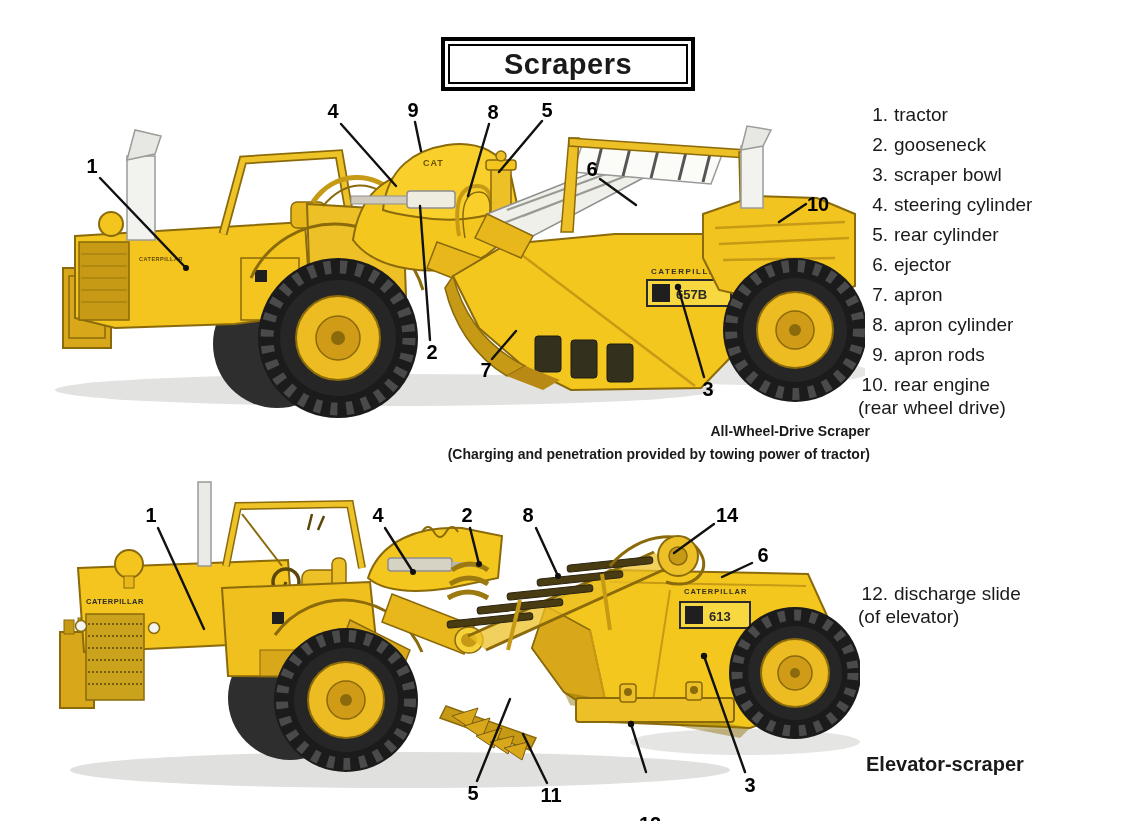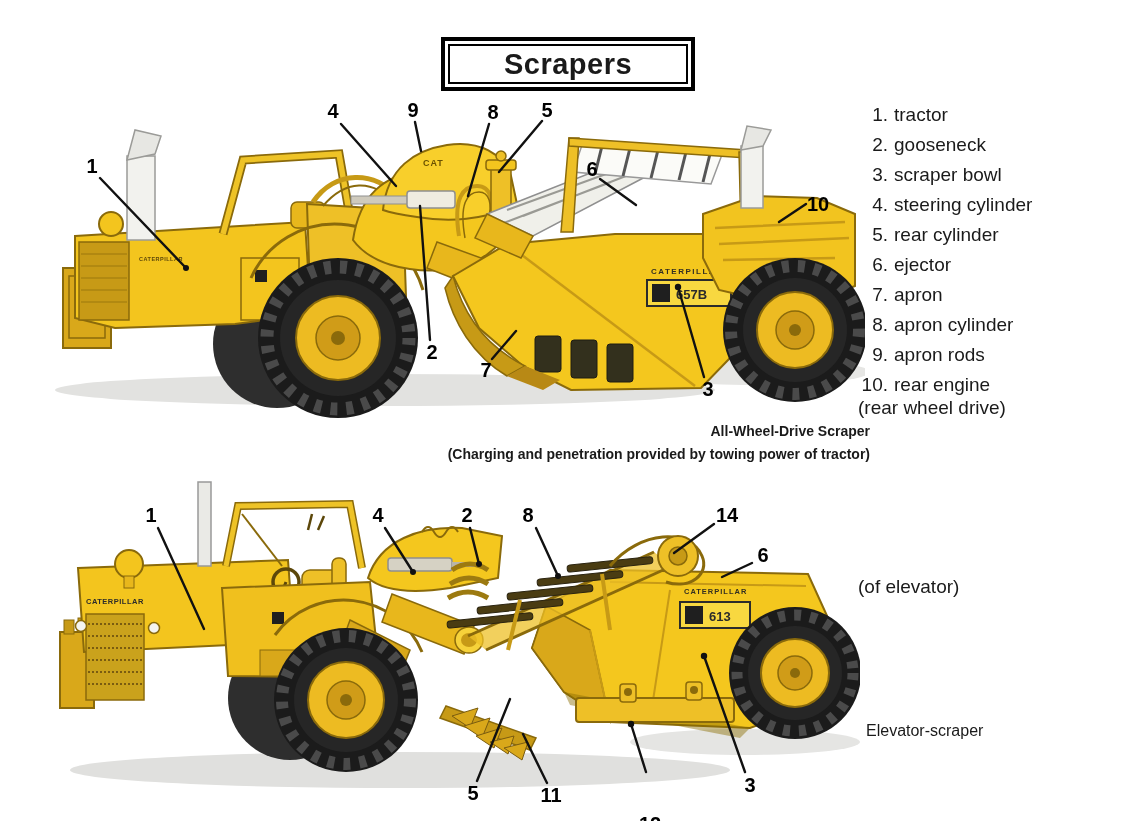--- a/index.html
+++ b/index.html
@@ -13,21 +13,21 @@
   .title-text{font-size:29px;font-weight:bold;letter-spacing:.5px;}
   
   .caption{position:absolute;left:150px;top:420px;width:720px;text-align:right;
            font-weight:bold;font-size:14px;line-height:23px;}
   
   .legend{position:absolute;left:858px;width:268px;font-size:19px;line-height:22px;}
   .legend-row{display:flex;margin-bottom:8px;}
   .legend-num{width:30px;text-align:right;flex:0 0 30px;}
   .legend-label{margin-left:6px;white-space:nowrap;}
   .legend-cont{margin-top:-7px;margin-bottom:8px;white-space:nowrap;}
-  .legend-footer{position:absolute;left:866px;top:722px;font-size:16px;font-weight:normal;}
+  .legend-footer{position:absolute;left:866px;top:753px;font-size:20px;font-weight:bold;}
   
   .callout{position:absolute;transform:translate(-50%,-50%);font-size:20px;font-weight:bold;
            color:#000;line-height:20px;}
   svg{position:absolute;}
   .overlay{left:0;top:0;pointer-events:none;}
 </style>
 </head>
 <body>
 
 <div class="stage">
@@ -329,18 +329,22 @@
       <span class="legend-label">apron rods</span>
     </div>
     <div class="legend-row">
       <span class="legend-num">10.</span>
       <span class="legend-label">rear engine</span>
     </div>
     <div class="legend-cont">(rear wheel drive)</div>
   </div>
 
   <div class="legend" style="top:583px">
+    <div class="legend-row">
+      <span class="legend-num">12.</span>
+      <span class="legend-label">discharge slide</span>
+    </div>
     <div class="legend-cont">(of elevator)</div>
   </div>
 
   <div class="legend-footer">Elevator-scraper</div>
 
 </div>
 
 </body></html>

